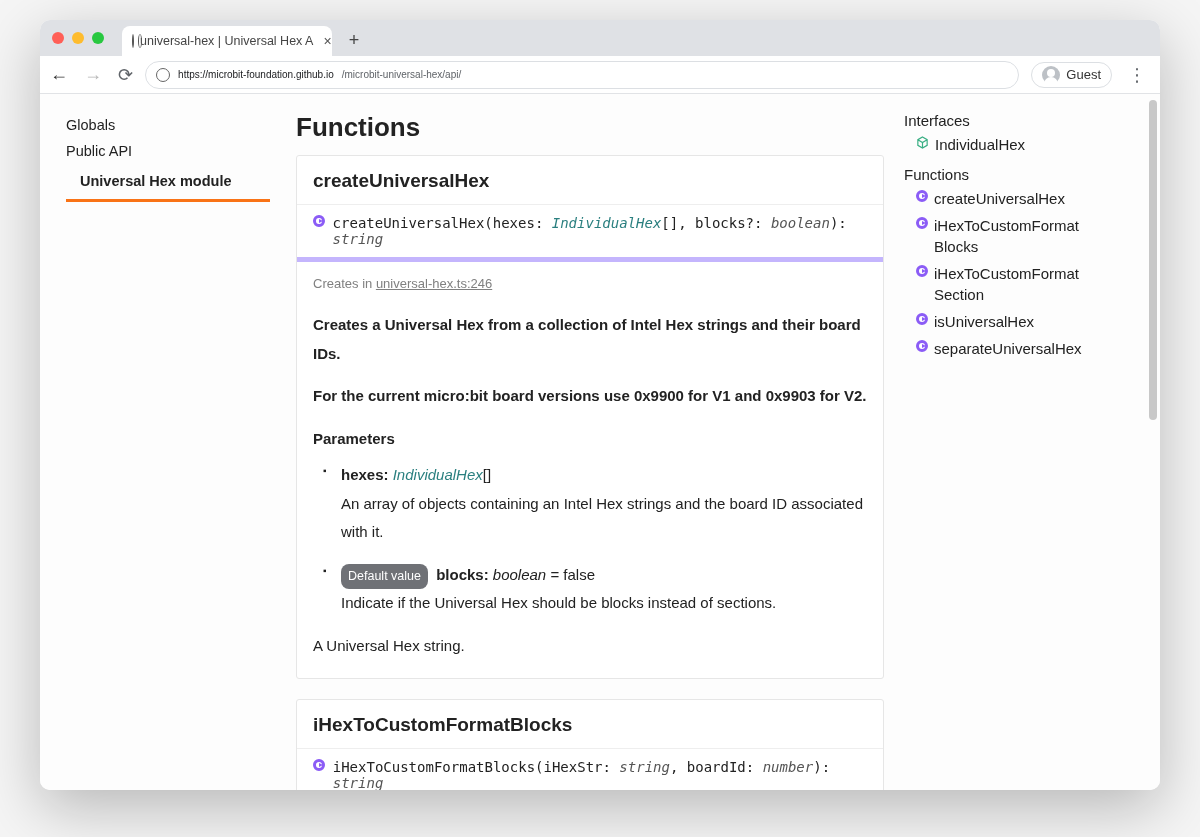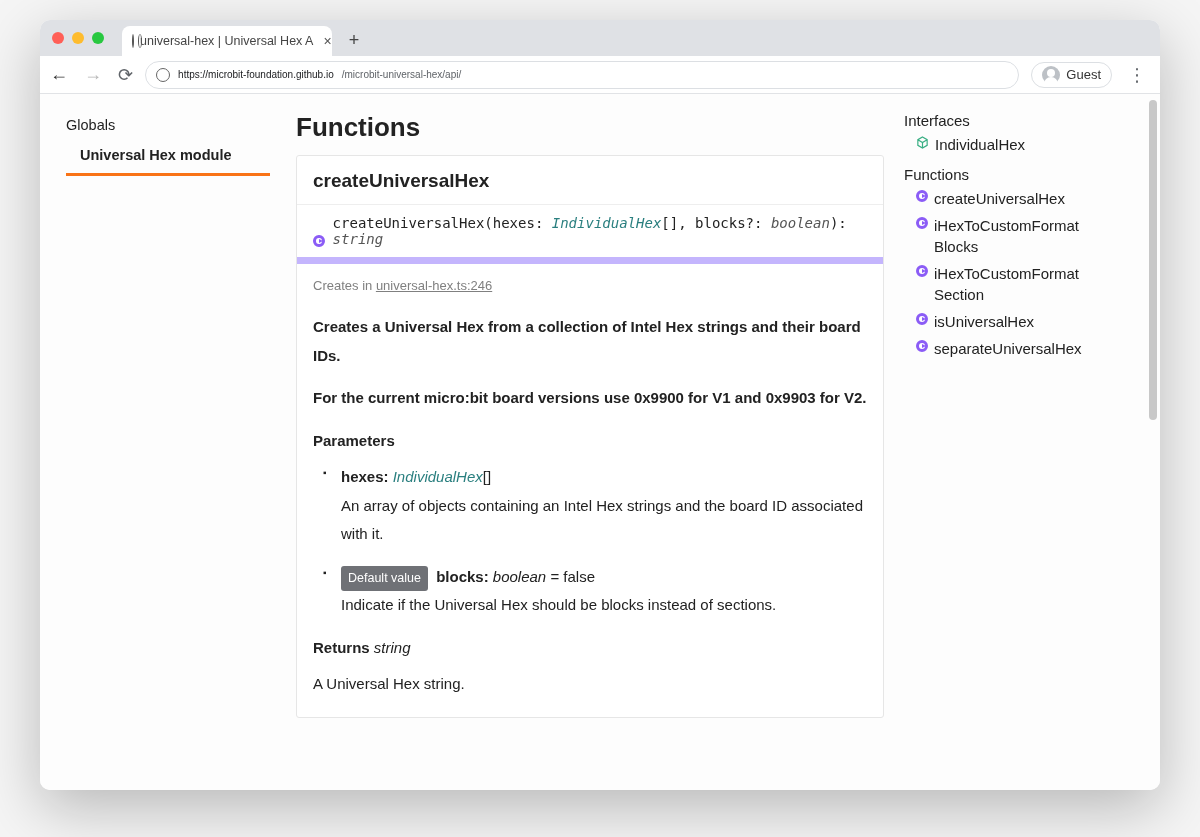--- a/index.html
+++ b/index.html
@@ -143,26 +143,26 @@
     margin-bottom:20px;
     background:#fff;
   }
   .panel h3.fn {
     font-size:19px;
     font-weight:700;
     padding:14px 16px 12px;
   }
   .sigrow {
     border-top:1px solid #eee;
-    border-bottom:7px solid #c4b5fd;
+    border-bottom:5px solid #c4b5fd;
     padding:10px 16px;
     font-family: ui-monospace, Menlo, Consolas, monospace;
     font-size:14px;
     display:flex;
-    align-items:flex-end;
+    align-items:flex-start;
     gap:8px;
   }
   .bullet-func {
     width:12px; height:12px; border-radius:50%;
     background:#fff; border:3px solid #8b5cf6;
     display:inline-block; position:relative;
   }
   .bullet-func::after{ content:""; position:absolute; left:3px; top:1px; width:0;height:0;
     border-left:4px solid #8b5cf6; border-top:2px solid transparent; border-bottom:2px solid transparent;}
   .tok-type { color:#2a7f7f; font-style:italic; }
@@ -180,21 +180,21 @@
   }
   .body p { margin: 8px 0 14px; font-weight: bold; }
   .body h5 { font-size:15px; font-weight:700; margin:8px 0 8px; }
   .body ul { list-style:none; padding-left:14px; }
   .body li { position:relative; padding-left:14px; margin:6px 0 14px; }
   .body li::before { content:"▪"; position:absolute; left:-4px; top:0; font-size:10px; color:#222; }
   .badge {
     display:inline-block;
     background:#6f7176;
     color:#fff;
-    border-radius:3px;
+    border-radius:8px;
     padding:1px 7px;
     font-size:12.5px;
     margin-right:4px;
   }
   .ital { font-style:italic; }
   .teal { color:#2a7f7f; }
 
   .rsidebar {
     width:220px;
     padding:16px 8px 10px 4px;
@@ -256,20 +256,21 @@
       <span class="avatar"></span>
       <span>Guest</span>
     </div>
     <div class="menu3">⋮</div>
   </div>
 
   <div class="page">
 
     <div class="lsidebar">
       <div class="item">Globals</div>
+      <div class="item">Public API</div>
       <div class="item active">Universal Hex module</div>
     </div>
 
     <div class="main">
       <h2 class="section">Functions</h2>
 
       <div class="panel">
         <h3 class="fn">createUniversalHex</h3>
         <div class="sigrow">
           <span class="bullet-func"></span>
@@ -287,27 +288,34 @@
           <ul>
             <li>
               <b>hexes: </b><span class="ital teal">IndividualHex</span><span>[]</span>
               <div>An array of objects containing an Intel Hex strings and the board ID associated with it.</div>
             </li>
             <li>
               <span class="badge">Default value</span><b> blocks: </b><span class="ital">boolean</span><span> = false</span>
               <div>Indicate if the Universal Hex should be blocks instead of sections.</div>
             </li>
           </ul>
-          <h5>
-            <span>Returns </span><span class="ital" style="font-weight:400">string</span>
-          </h5>
           <div>A Universal Hex string.</div>
         </div>
       </div>
 
+      <div class="panel">
+        <h3 class="fn">iHexToCustomFormatBlocks</h3>
+        <div class="sigrow">
+          <span class="bullet-func"></span>
+          <span>
+            <span>iHexToCustomFormatBlocks(iHexStr: </span><span class="tok-kw">string</span><span>, boardId: </span><span class="tok-kw">number</span><span>): </span><span class="tok-kw">string</span>
+          </span>
+        </div>
+
+      </div>
     </div>
 
     <div class="rsidebar">
       <div class="grp">
         <div class="cat">Interfaces</div>
         <div class="link">
           <svg class="ico cube" width="13" height="13" viewBox="0 0 14 14">
               <path d="M7 1 L12 4 L12 10 L7 13 L2 10 L2 4 Z M2 4 L7 7 L12 4 M7 7 L7 13"></path>
             </svg>
           <span>IndividualHex</span>

